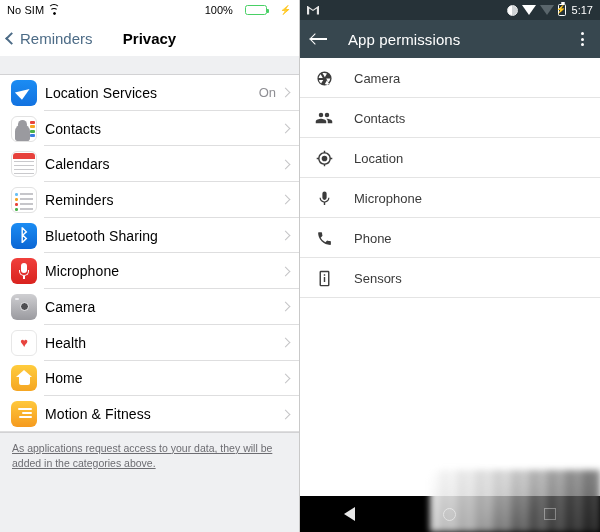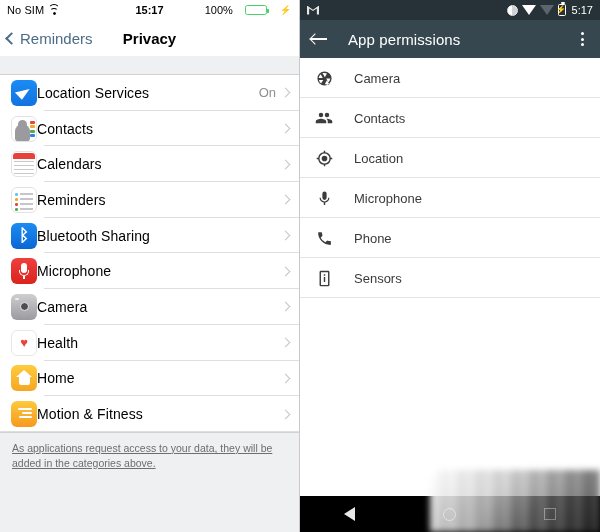--- a/index.html
+++ b/index.html
@@ -87,21 +87,21 @@
     content: ""; position: absolute; left: 44px; right: 0; bottom: 0;
     height: 1px; background: #dededf;
   }
   .ios-row:last-child::after { left: 0; }
   .ios-icon {
     width: 26px; height: 26px; border-radius: 6px;
     flex: 0 0 26px; position: relative; overflow: hidden;
     display: flex; align-items: center; justify-content: center;
   }
   .ios-label {
-    font-size: 14px; color: #000; letter-spacing: .1px;
+    margin-left: 8px; font-size: 14px; color: #000; letter-spacing: .1px;
   }
   .ios-value {
     margin-left: auto; font-size: 13px; color: #8e8e93; margin-right: 6px;
   }
   .chev-r {
     width: 7px; height: 7px; border-right: 1.6px solid #c4c4c6;
     border-top: 1.6px solid #c4c4c6; transform: rotate(45deg);
     margin-right: 10px; flex: 0 0 7px;
   }
   .ios-row .chev-r { margin-left: 0; }
@@ -268,21 +268,20 @@
 
     <div class="ios-status">
       <div class="ios-status-left">
         <span class="ios-carrier">No SIM</span>
         <span class="wifi-icon">
             <i></i>
             <i></i>
             <i></i>
           </span>
       </div>
-      <div class="ios-time">15:17</div>
       <div class="ios-status-right">
         <span>100%</span>
         <span class="battery"><span class="battery-fill"></span></span>
         <span class="bolt">⚡</span>
       </div>
     </div>
 
     <div class="ios-navbar">
       <div class="ios-back">
         <span class="chev-back"></span>

